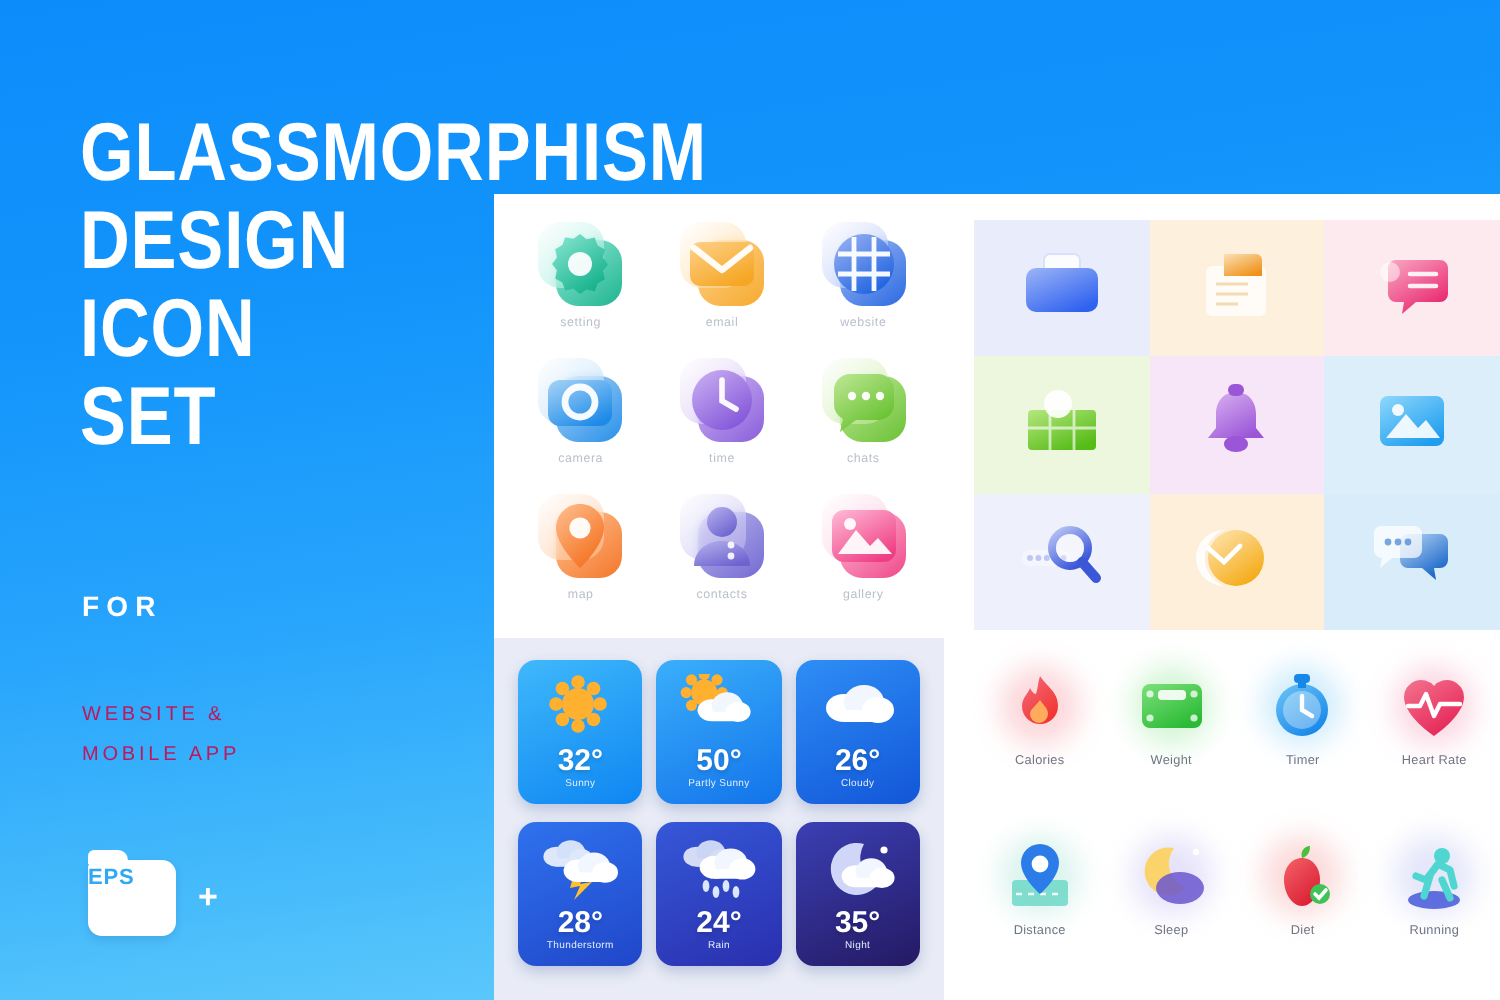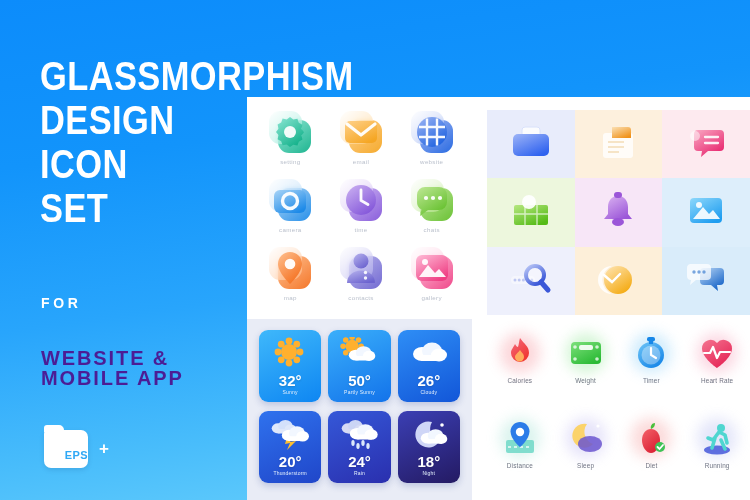--- a/index.html
+++ b/index.html
@@ -24,31 +24,31 @@
     transform-origin:left center;
     white-space:nowrap;
   }
   #for-line {
     position:absolute; left:41px; top:277px;
     color:#ffffff; font-size:14px; font-weight:bold;
     letter-spacing:3.6px;
   }
   #sub-block { position:absolute; left:41px; top:330px; }
   .sub-line {
-    color:#4c1d95; font-size:20px; font-weight:bold;
+    color:#be185d; font-size:10px; font-weight:normal;
     letter-spacing:1.9px; line-height:20px; white-space:nowrap;
   }
 
   
   #formats { position:absolute; left:44px; top:412px; display:flex; align-items:center; gap:11px; }
   .folder {
     position:relative; width:44px; height:38px;
     background:#ffffff; border-radius:4px 7px 7px 7px;
-    display:flex; align-items:flex-end; justify-content:flex-end;
-    padding-bottom:7px;
+    display:flex; align-items:flex-end; justify-content:flex-start;
+    padding-bottom:23px;
     box-shadow:0 2px 5px rgba(0,40,90,0.13);
   }
   .folder::before {
     content:""; position:absolute; left:0; top:-5px;
     width:20px; height:7px; background:#ffffff;
     border-radius:3px 5px 0 0;
   }
   .folder span {
     font-size:11px; font-weight:bold; letter-spacing:0.4px;
     color:#2fa8f5; position:relative; z-index:2;
@@ -400,21 +400,21 @@
                 <rect x="8" y="14" width="22" height="6" rx="3" fill="#fff"></rect>
               </g>
               <path d="M16 19 l6-1 -3 6 6-1 -9 9 3-7 -5 1Z" fill="#ffc02e"></path>
               <g transform="translate(10,7) scale(0.8)" opacity="1">
     <ellipse cx="10" cy="13" rx="9" ry="7" fill="#fff"></ellipse>
                 <ellipse cx="20" cy="10" rx="10" ry="8.5" fill="#f2f7ff"></ellipse>
     <ellipse cx="27" cy="14" rx="8" ry="6.5" fill="#fff"></ellipse>
                 <rect x="8" y="14" width="22" height="6" rx="3" fill="#fff"></rect>
               </g>
             </svg></div>
-     <div class="w-temp">20°</div>
+     <div class="w-temp">28°</div>
      <div class="w-label">Thunderstorm</div>
         </div>
         <div class="w-card" style="background: linear-gradient(155deg, rgb(53, 88, 216), rgb(42, 47, 174));">
           <div class="w-icon"><svg width="38" height="32" viewBox="0 0 38 32">
               <defs></defs>
               <g transform="translate(1,1) scale(0.72)" opacity="0.8">
     <ellipse cx="10" cy="13" rx="9" ry="7" fill="#fff"></ellipse>
                 <ellipse cx="20" cy="10" rx="10" ry="8.5" fill="#f2f7ff"></ellipse>
     <ellipse cx="27" cy="14" rx="8" ry="6.5" fill="#fff"></ellipse>
                 <rect x="8" y="14" width="22" height="6" rx="3" fill="#fff"></rect>
@@ -442,21 +442,21 @@
                 <path d="M22 4a13 13 0 1 0 7 20A14 14 0 0 1 22 4Z" fill="#cfd6f7"></path>
     <circle cx="32" cy="7" r="1.8" fill="#fff"></circle>
               </g>
               <g transform="translate(10,10) scale(0.78)" opacity="1">
     <ellipse cx="10" cy="13" rx="9" ry="7" fill="#fff"></ellipse>
                 <ellipse cx="20" cy="10" rx="10" ry="8.5" fill="#f2f7ff"></ellipse>
     <ellipse cx="27" cy="14" rx="8" ry="6.5" fill="#fff"></ellipse>
                 <rect x="8" y="14" width="22" height="6" rx="3" fill="#fff"></rect>
               </g>
             </svg></div>
-     <div class="w-temp">18°</div>
+     <div class="w-temp">35°</div>
      <div class="w-label">Night</div>
         </div>
       </div>
   </div>
 
   <div id="tiles">
       <div class="tile" style="background: rgb(232, 236, 251);">
         <div><svg width="44" height="42" viewBox="0 0 44 42">
             <defs>
               <linearGradient id="g9" x1="0" y1="0" x2="0.7" y2="1">

